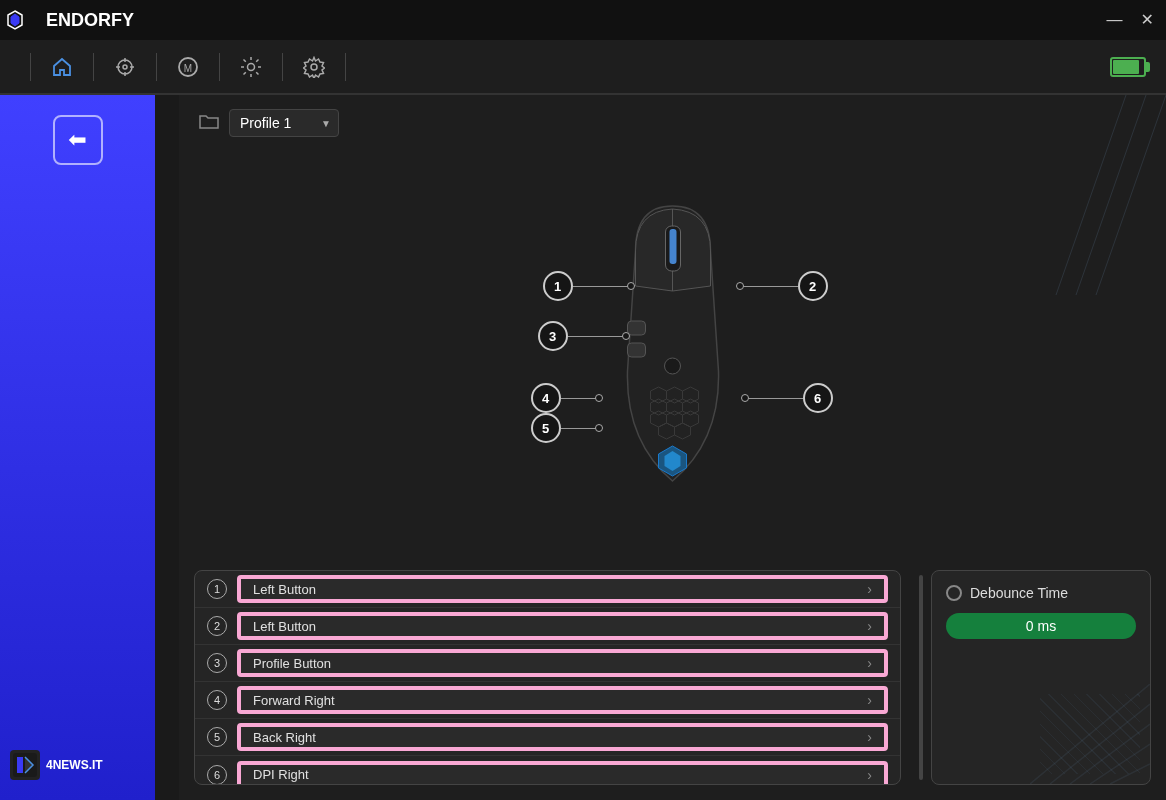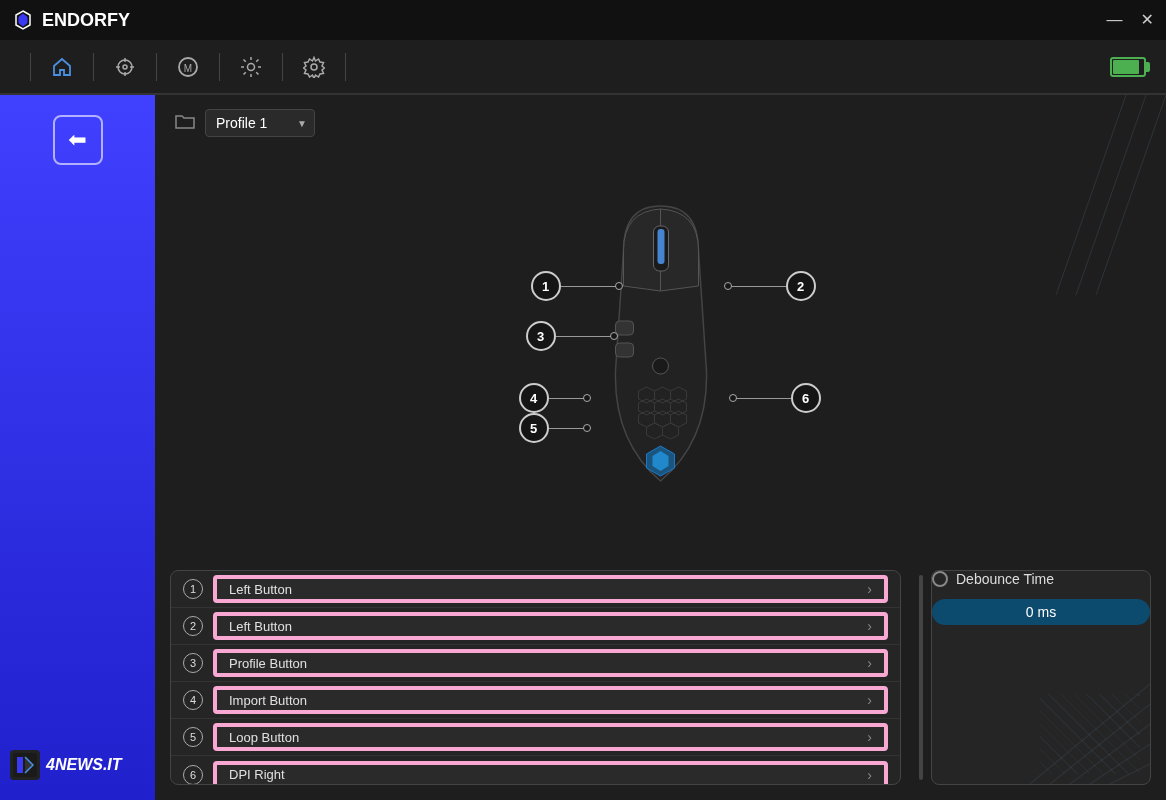--- a/index.html
+++ b/index.html
@@ -18,24 +18,24 @@
       height: 40px;
       background: #111;
       display: flex;
       align-items: center;
       justify-content: flex-end;
       padding: 0 12px;
       position: relative;
     }
     .titlebar-logo {
       position: absolute;
-      left: 12px;
-      display: flex;
-      align-items: center;
-      gap: 8px;
+      left: 4px;
+      display: flex;
+      align-items: center;
+      gap: 20px;
       font-size: 18px;
       font-weight: bold;
       color: #fff;
     }
     .titlebar-controls {
       display: flex;
       gap: 18px;
       align-items: center;
     }
     .titlebar-btn {
@@ -154,20 +154,21 @@
       font-size: 10px;
       color: #4a90e2;
     }
 
     
     .content {
       flex: 1;
       background: #1e1e1e;
       position: relative;
       overflow: hidden;
+      margin-left: 24px;
     }
 
     
     .profile-bar {
       padding: 14px 20px;
       display: flex;
       align-items: center;
       gap: 10px;
     }
     .profile-icon {
@@ -277,21 +278,21 @@
       color: #888;
       font-size: 14px;
     }
 
     
     .right-panel {
       width: 220px;
       border: 1px solid #444;
       border-radius: 8px;
       background: #252525;
-      padding: 0;
+      padding: 14px;
       display: flex;
       flex-direction: column;
       gap: 12px;
       position: relative;
       overflow: hidden;
     }
     .right-panel::after {
       content: '';
       position: absolute;
       bottom: 10px;
@@ -315,21 +316,21 @@
     }
     .radio-circle {
       width: 16px;
       height: 16px;
       border-radius: 50%;
       border: 2px solid #888;
       background: transparent;
       flex-shrink: 0;
     }
     .debounce-value {
-      background: #0c4a6e;
+      background: #15803d;
       color: #fff;
       padding: 5px 0;
       border-radius: 14px;
       text-align: center;
       font-size: 14px;
       width: 100%;
     }
 
     
     .divider-vert {
@@ -444,21 +445,21 @@
     </div>
 
     <div class="sidebar-logo-area">
       <div class="news-logo">
         <svg width="24" height="24" viewBox="0 0 24 24">
           <rect width="24" height="24" rx="3" fill="#1a1a1a"></rect>
           <path d="M4 4 L10 4 L10 20 L4 20 Z" fill="#3a3af5"></path>
           <path d="M12 4 L20 12 L12 20" fill="#333" stroke="#4a90e2" stroke-width="1.5"></path>
         </svg>
       </div>
-      <span style="font-size:16px;font-style:italic;">4NEWS.IT</span>
+      <span style="font-size:12px;">4NEWS.IT</span>
     </div>
   </div>
 
   <div class="content">
 
     <svg class="deco-lines" viewBox="0 0 150 200" style="position:absolute;top:0;right:0;width:150px;height:200px;opacity:0.2;">
       <line x1="150" y1="0" x2="80" y2="200" stroke="#6688aa" stroke-width="1"></line>
       <line x1="130" y1="0" x2="60" y2="200" stroke="#6688aa" stroke-width="1"></line>
       <line x1="110" y1="0" x2="40" y2="200" stroke="#6688aa" stroke-width="1"></line>
     </svg>
@@ -578,28 +579,28 @@
         <div class="button-item">
           <div class="btn-num">3</div>
           <div class="button-label-row">
             <span>Profile Button</span>
             <span class="chevron">›</span>
           </div>
         </div>
         <div class="button-item">
           <div class="btn-num">4</div>
           <div class="button-label-row">
-            <span>Import Button</span>
+            <span>Forward Right</span>
             <span class="chevron">›</span>
           </div>
         </div>
         <div class="button-item">
           <div class="btn-num">5</div>
           <div class="button-label-row">
-            <span>Loop Button</span>
+            <span>Back Right</span>
             <span class="chevron">›</span>
           </div>
         </div>
         <div class="button-item">
           <div class="btn-num">6</div>
           <div class="button-label-row">
             <span>DPI Right</span>
             <span class="chevron">›</span>
           </div>
         </div>

